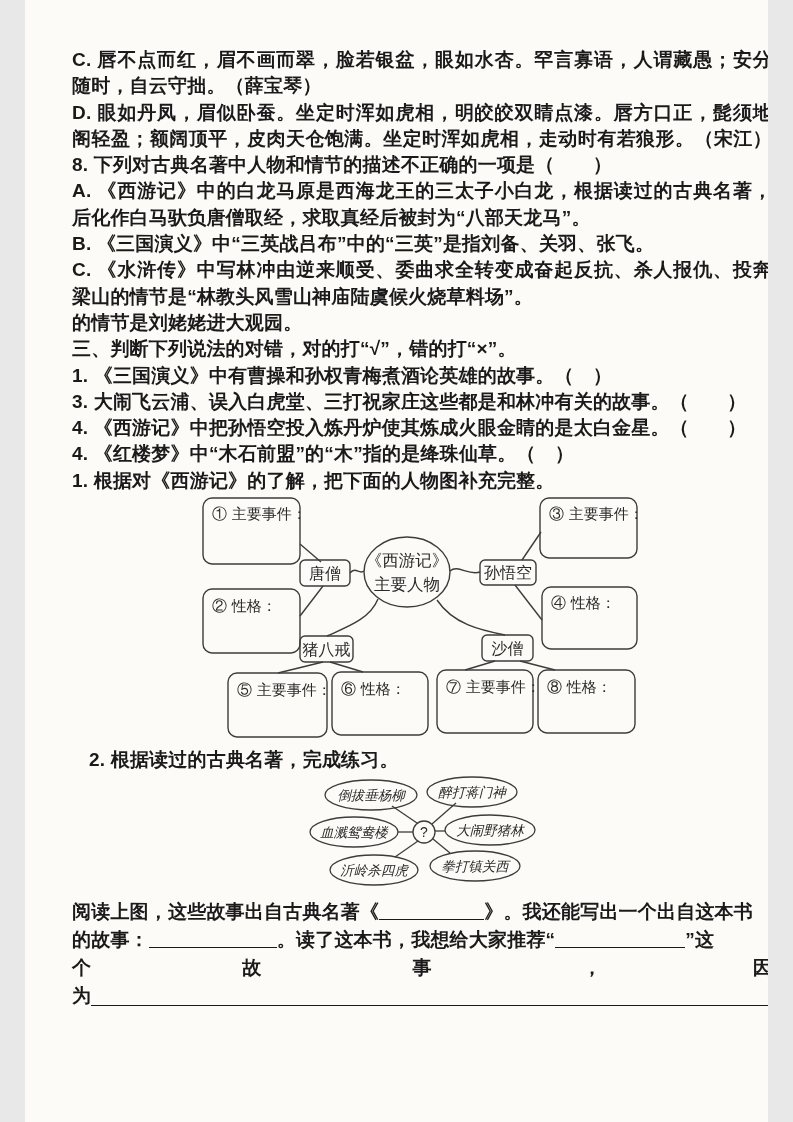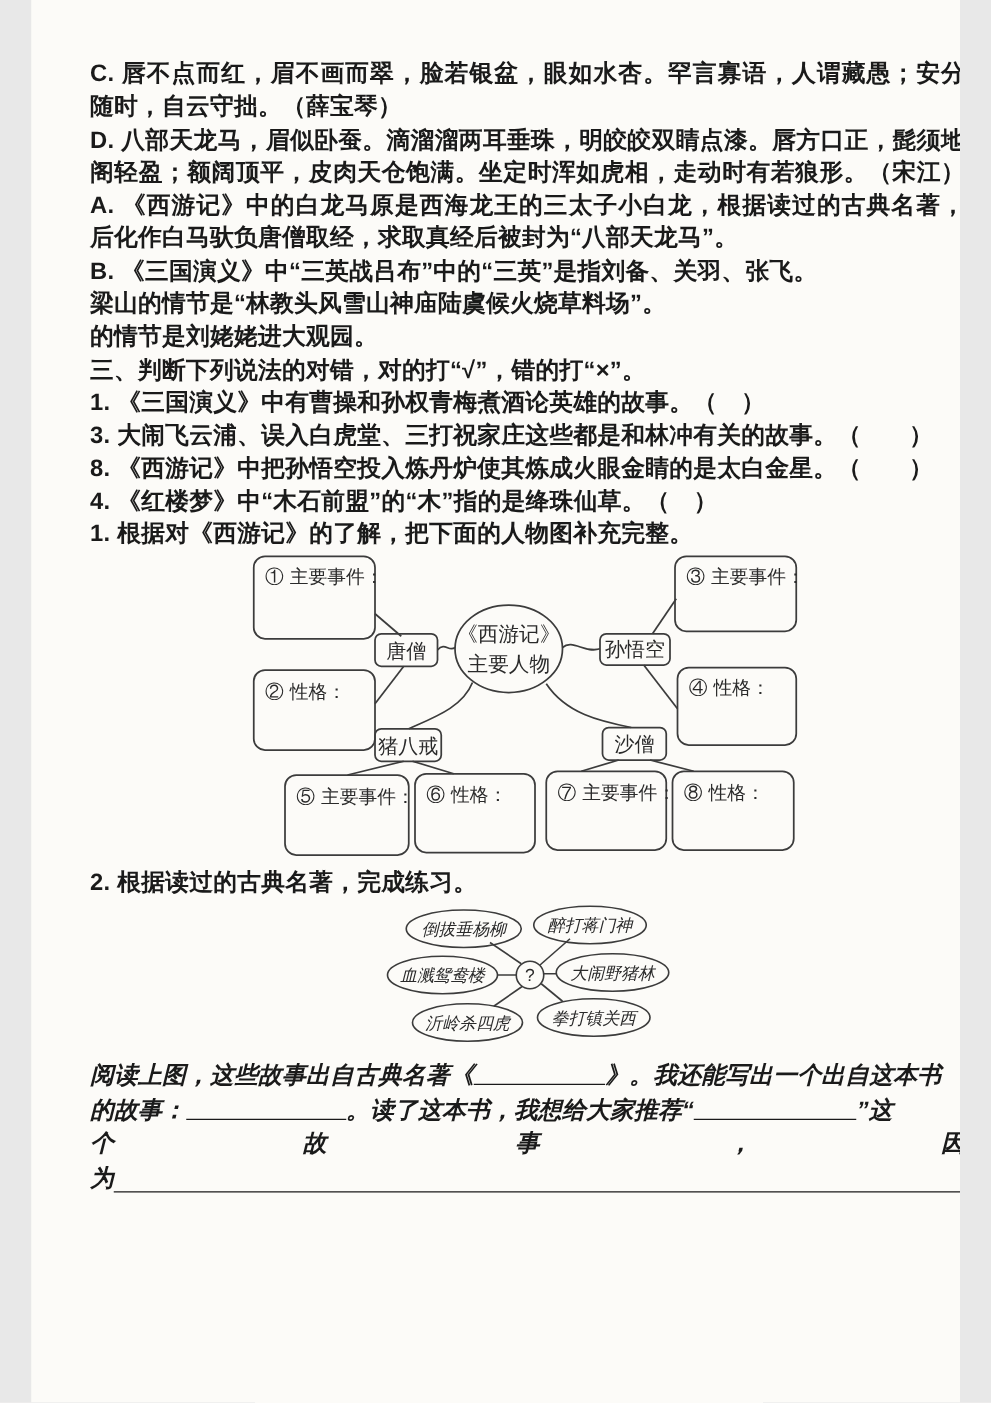--- a/index.html
+++ b/index.html
@@ -9,22 +9,22 @@
     font-family:"Liberation Sans", sans-serif; color:#1a1a1a;
   }
   .content { position:absolute; left:47px; top:47px; width:700px; }
   .ln {
     font-size:19px; line-height:26.3px; height:26.3px;
     white-space:nowrap; font-weight:600; letter-spacing:0.2px;
   }
   .ln.j { white-space:normal; text-align:justify; text-align-last:justify; }
   .d1 { display:block; margin-left:103px; margin-top:0; }
   .d2 { display:block; margin-left:221px; margin-top:0; }
-  .prompt { margin-top:7px; }
-  .footer-block { margin-top:9px;font-style:italic; }
+  .prompt { margin-top:7px;margin-left:17px; }
+  .footer-block { margin-top:9px; }
   .f-ln {
     font-size:19px; line-height:28px; height:28px;
     white-space:nowrap; font-weight:600; letter-spacing:0.2px;
   }
   .blank {
     display:inline-block; border-bottom:1.6px solid #1a1a1a;
     height:1em; transform:translateY(2px);
   }
   .blank.b1 { width:105px; }
   .blank.b2 { width:128px; }
@@ -44,31 +44,33 @@
   svg text.qmark { font-size:14px; font-family:"Liberation Sans",sans-serif; }
 </style>
 </head>
 <body>
 
 <div class="page">
   <div class="content">
 
     <div class="ln j">C. 唇不点而红，眉不画而翠，脸若银盆，眼如水杏。罕言寡语，人谓藏愚；安分</div>
     <div class="ln">随时，自云守拙。（薛宝琴）</div>
-    <div class="ln j">D. 八部天龙马，眉似卧蚕。滴溜溜两耳垂珠，明皎皎双睛点漆。唇方口正，髭须地</div>
+    <div class="ln j">D. 眼如丹凤，眉似卧蚕。坐定时浑如虎相，明皎皎双睛点漆。唇方口正，髭须地</div>
     <div class="ln j">阁轻盈；额阔顶平，皮肉天仓饱满。坐定时浑如虎相，走动时有若狼形。（宋江）</div>
+    <div class="ln">8. 下列对古典名著中人物和情节的描述不正确的一项是（　　）</div>
     <div class="ln j">A. 《西游记》中的白龙马原是西海龙王的三太子小白龙，根据读过的古典名著，</div>
     <div class="ln">后化作白马驮负唐僧取经，求取真经后被封为“八部天龙马”。</div>
     <div class="ln">B. 《三国演义》中“三英战吕布”中的“三英”是指刘备、关羽、张飞。</div>
+    <div class="ln j">C. 《水浒传》中写林冲由逆来顺受、委曲求全转变成奋起反抗、杀人报仇、投奔</div>
     <div class="ln">梁山的情节是“林教头风雪山神庙陆虞候火烧草料场”。</div>
     <div class="ln">的情节是刘姥姥进大观园。</div>
     <div class="ln">三、判断下列说法的对错，对的打“√”，错的打“×”。</div>
     <div class="ln">1. 《三国演义》中有曹操和孙权青梅煮酒论英雄的故事。（　）</div>
     <div class="ln">3. 大闹飞云浦、误入白虎堂、三打祝家庄这些都是和林冲有关的故事。（　　）</div>
-    <div class="ln">8. 《西游记》中把孙悟空投入炼丹炉使其炼成火眼金睛的是太白金星。（　　）</div>
+    <div class="ln">4. 《西游记》中把孙悟空投入炼丹炉使其炼成火眼金睛的是太白金星。（　　）</div>
     <div class="ln">4. 《红楼梦》中“木石前盟”的“木”指的是绛珠仙草。（　）</div>
     <div class="ln">1. 根据对《西游记》的了解，把下面的人物图补充完整。</div>
 
     <svg class="d1" width="510" height="246" viewBox="0 0 510 246">
       <g fill="none" stroke="#3c3c3c" stroke-width="1.4">
         <rect x="28" y="4" width="97" height="66" rx="9"></rect>
         <rect x="365" y="4" width="97" height="60" rx="9"></rect>
         <rect x="28" y="95" width="97" height="64" rx="9"></rect>
         <rect x="367" y="93" width="95" height="62" rx="9"></rect>
         <rect x="53" y="179" width="99" height="64" rx="9"></rect>

